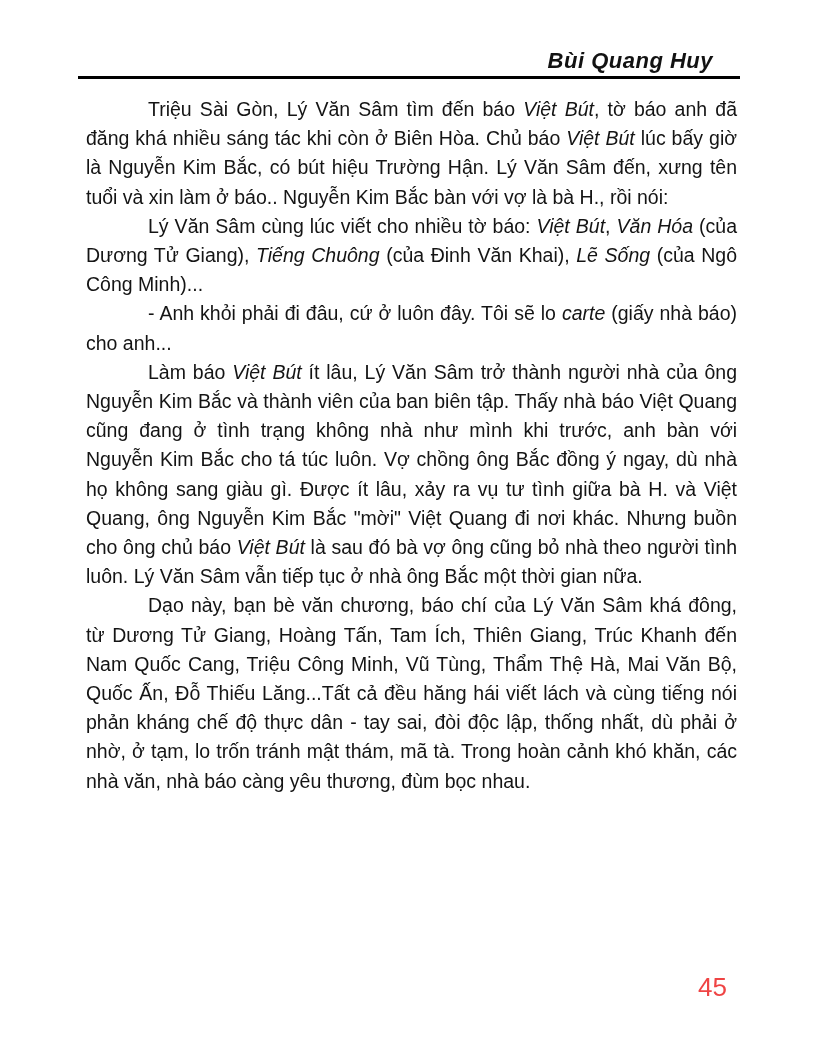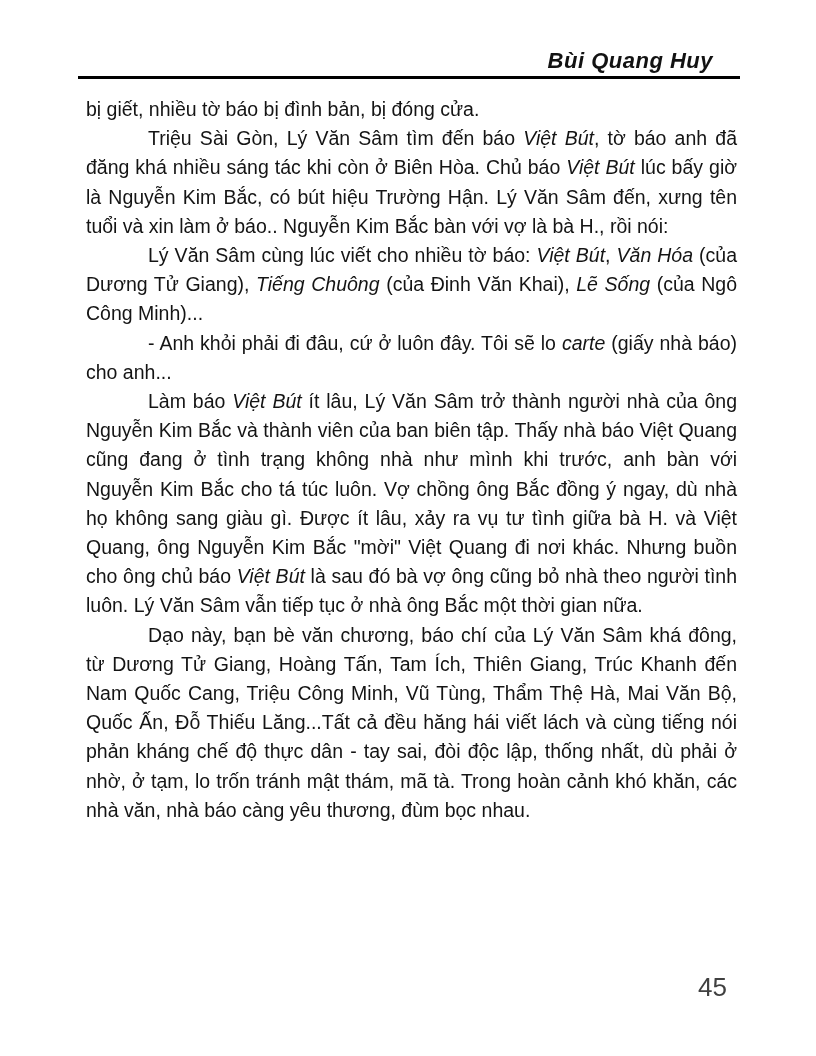--- a/index.html
+++ b/index.html
@@ -52,35 +52,34 @@
   .body-text p.indent {
     text-indent: 62px;
   }
   .body-text em {
   }
   .page-number {
     position: absolute;
     top: 972px;
     left: 698px;
     font-size: 26px;
-    color: #404040;
+    color: #ef4444;
     text-align: center;
   }
 </style>
 </head>
 <body>
 
 <div class="page">
 
   <div class="running-header">Bùi Quang Huy</div>
 
   <div class="header-rule"></div>
 
   <div class="body-text">
-      <p class=""><span>bị giết, nhiều tờ báo bị đình bản, bị đóng cửa.</span></p>
       <p class="indent"><span>Triệu Sài Gòn, Lý Văn Sâm tìm đến báo </span><em>Việt Bút</em><span>, tờ báo anh đã đăng khá nhiều sáng tác khi còn ở Biên Hòa. Chủ báo </span><em>Việt Bút</em><span> lúc bấy giờ là Nguyễn Kim Bắc, có bút hiệu Trường Hận. Lý Văn Sâm đến, xưng tên tuổi và xin làm ở báo.. Nguyễn Kim Bắc bàn với vợ là bà H., rồi nói:</span></p>
       <p class="indent"><span>Lý Văn Sâm cùng lúc viết cho nhiều tờ báo: </span><em>Việt Bút</em><span>, </span><em>Văn Hóa</em><span> (của Dương Tử Giang), </span><em>Tiếng Chuông</em><span> (của Đinh Văn Khai), </span><em>Lẽ Sống</em><span> (của Ngô Công Minh)...</span></p>
       <p class="indent"><span>- Anh khỏi phải đi đâu, cứ ở luôn đây. Tôi sẽ lo </span><em>carte</em><span> (giấy nhà báo) cho anh...</span></p>
       <p class="indent"><span>Làm báo </span><em>Việt Bút</em><span> ít lâu, Lý Văn Sâm trở thành người nhà của ông Nguyễn Kim Bắc và thành viên của ban biên tập. Thấy nhà báo Việt Quang cũng đang ở tình trạng không nhà như mình khi trước, anh bàn với Nguyễn Kim Bắc cho tá túc luôn. Vợ chồng ông Bắc đồng ý ngay, dù nhà họ không sang giàu gì. Được ít lâu, xảy ra vụ tư tình giữa bà H. và Việt Quang, ông Nguyễn Kim Bắc "mời" Việt Quang đi nơi khác. Nhưng buồn cho ông chủ báo </span><em>Việt Bút</em><span> là sau đó bà vợ ông cũng bỏ nhà theo người tình luôn. Lý Văn Sâm vẫn tiếp tục ở nhà ông Bắc một thời gian nữa.</span></p>
       <p class="indent"><span>Dạo này, bạn bè văn chương, báo chí của Lý Văn Sâm khá đông, từ Dương Tử Giang, Hoàng Tấn, Tam Ích, Thiên Giang, Trúc Khanh đến Nam Quốc Cang, Triệu Công Minh, Vũ Tùng, Thẩm Thệ Hà, Mai Văn Bộ, Quốc Ấn, Đỗ Thiếu Lăng...Tất cả đều hăng hái viết lách và cùng tiếng nói phản kháng chế độ thực dân - tay sai, đòi độc lập, thống nhất, dù phải ở nhờ, ở tạm, lo trốn tránh mật thám, mã tà. Trong hoàn cảnh khó khăn, các nhà văn, nhà báo càng yêu thương, đùm bọc nhau.</span></p>
     </div>
 
   <div class="page-number">45</div>
 
 </div>

